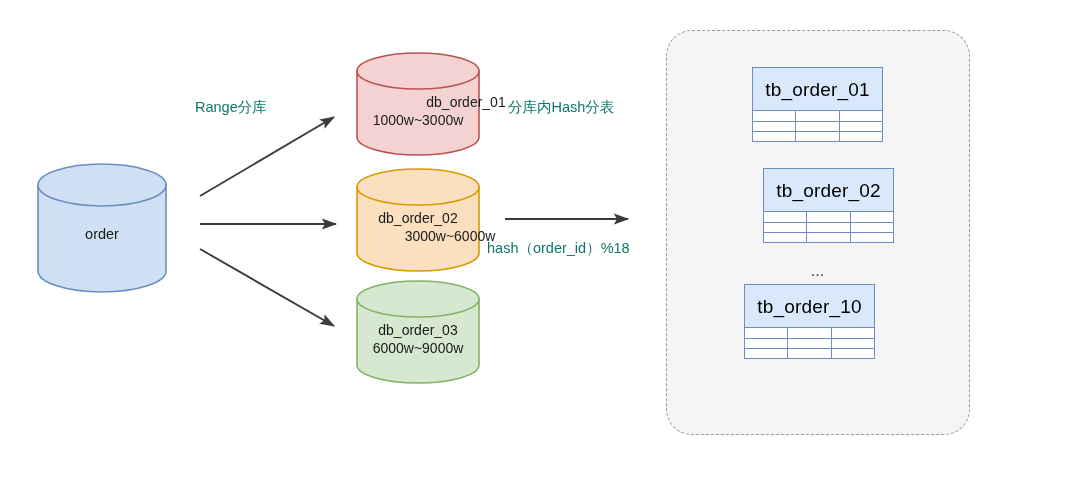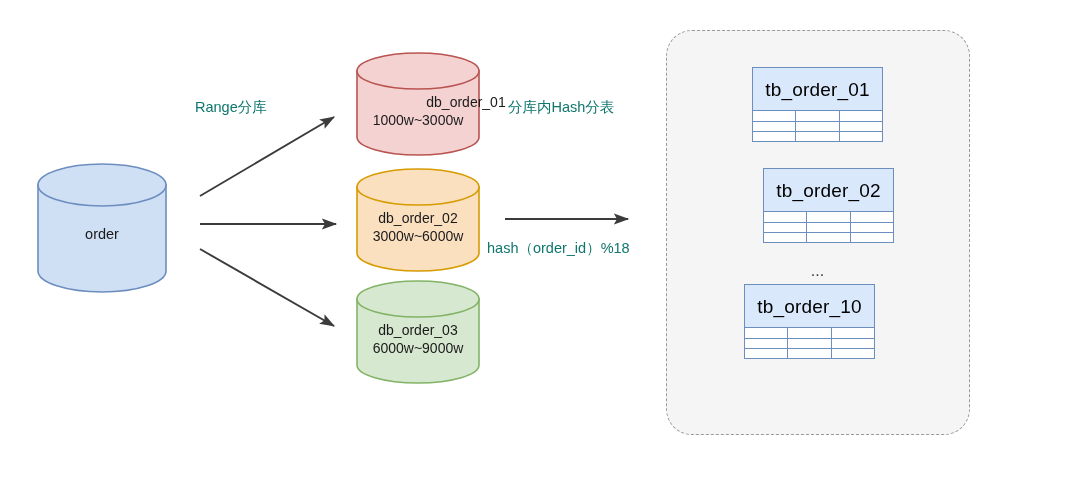--- a/index.html
+++ b/index.html
@@ -125,21 +125,21 @@
     <div class="cyl-label" style="top:42px; font-size:14px;margin-left:48px;">db_order_01</div>
     <div class="cyl-label" style="top:60px; font-size:14px;">1000w~3000w</div>
   </div>
 
   <div class="cyl" style="left:356px; top:168px; width:124px; height:104px;">
     <svg width="124" height="104" viewBox="0 0 124 104" aria-hidden="true">
       <path d="M1,19 L1,85 A61,18 0 0 0 123,85 L123,19 Z" fill="#fbe0c0" stroke="#d79b00" stroke-width="1.6"></path>
       <ellipse cx="62" cy="19" rx="61" ry="18" fill="#fbe0c0" stroke="#d79b00" stroke-width="1.6"></ellipse>
     </svg>
     <div class="cyl-label" style="top:42px; font-size:14px;">db_order_02</div>
-    <div class="cyl-label" style="top:60px; font-size:14px;">3000w~6000w</div>
+    <div class="cyl-label" style="top:60px; font-size:14px;padding-left:32px;">3000w~6000w</div>
   </div>
 
   <div class="cyl" style="left:356px; top:280px; width:124px; height:104px;">
     <svg width="124" height="104" viewBox="0 0 124 104" aria-hidden="true">
       <path d="M1,19 L1,85 A61,18 0 0 0 123,85 L123,19 Z" fill="#d7e8d0" stroke="#82b366" stroke-width="1.6"></path>
       <ellipse cx="62" cy="19" rx="61" ry="18" fill="#d7e8d0" stroke="#82b366" stroke-width="1.6"></ellipse>
     </svg>
     <div class="cyl-label" style="top:42px; font-size:14px;">db_order_03</div>
     <div class="cyl-label" style="top:60px; font-size:14px;">6000w~9000w</div>
   </div>

